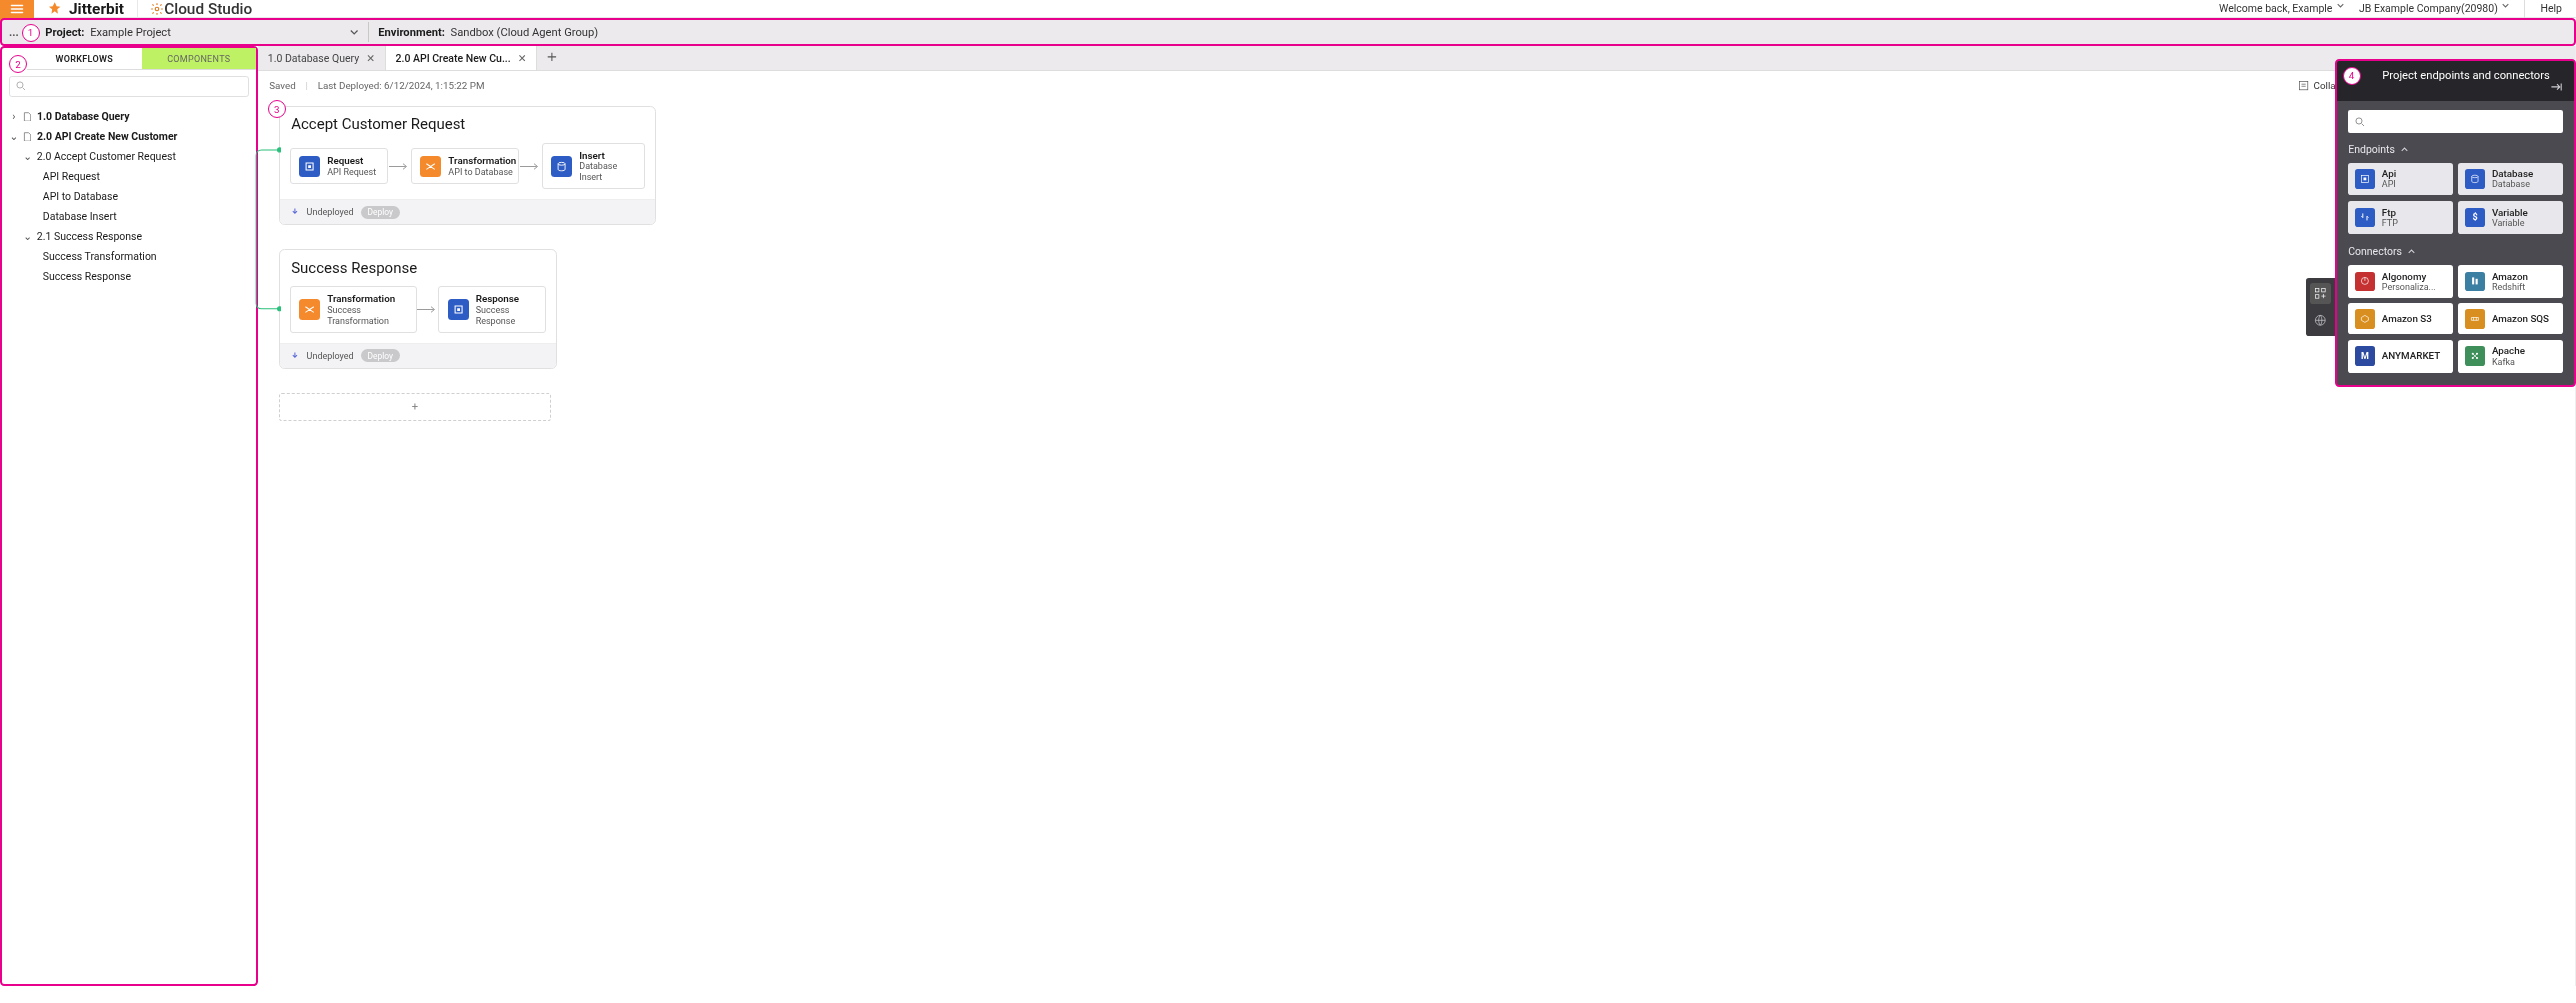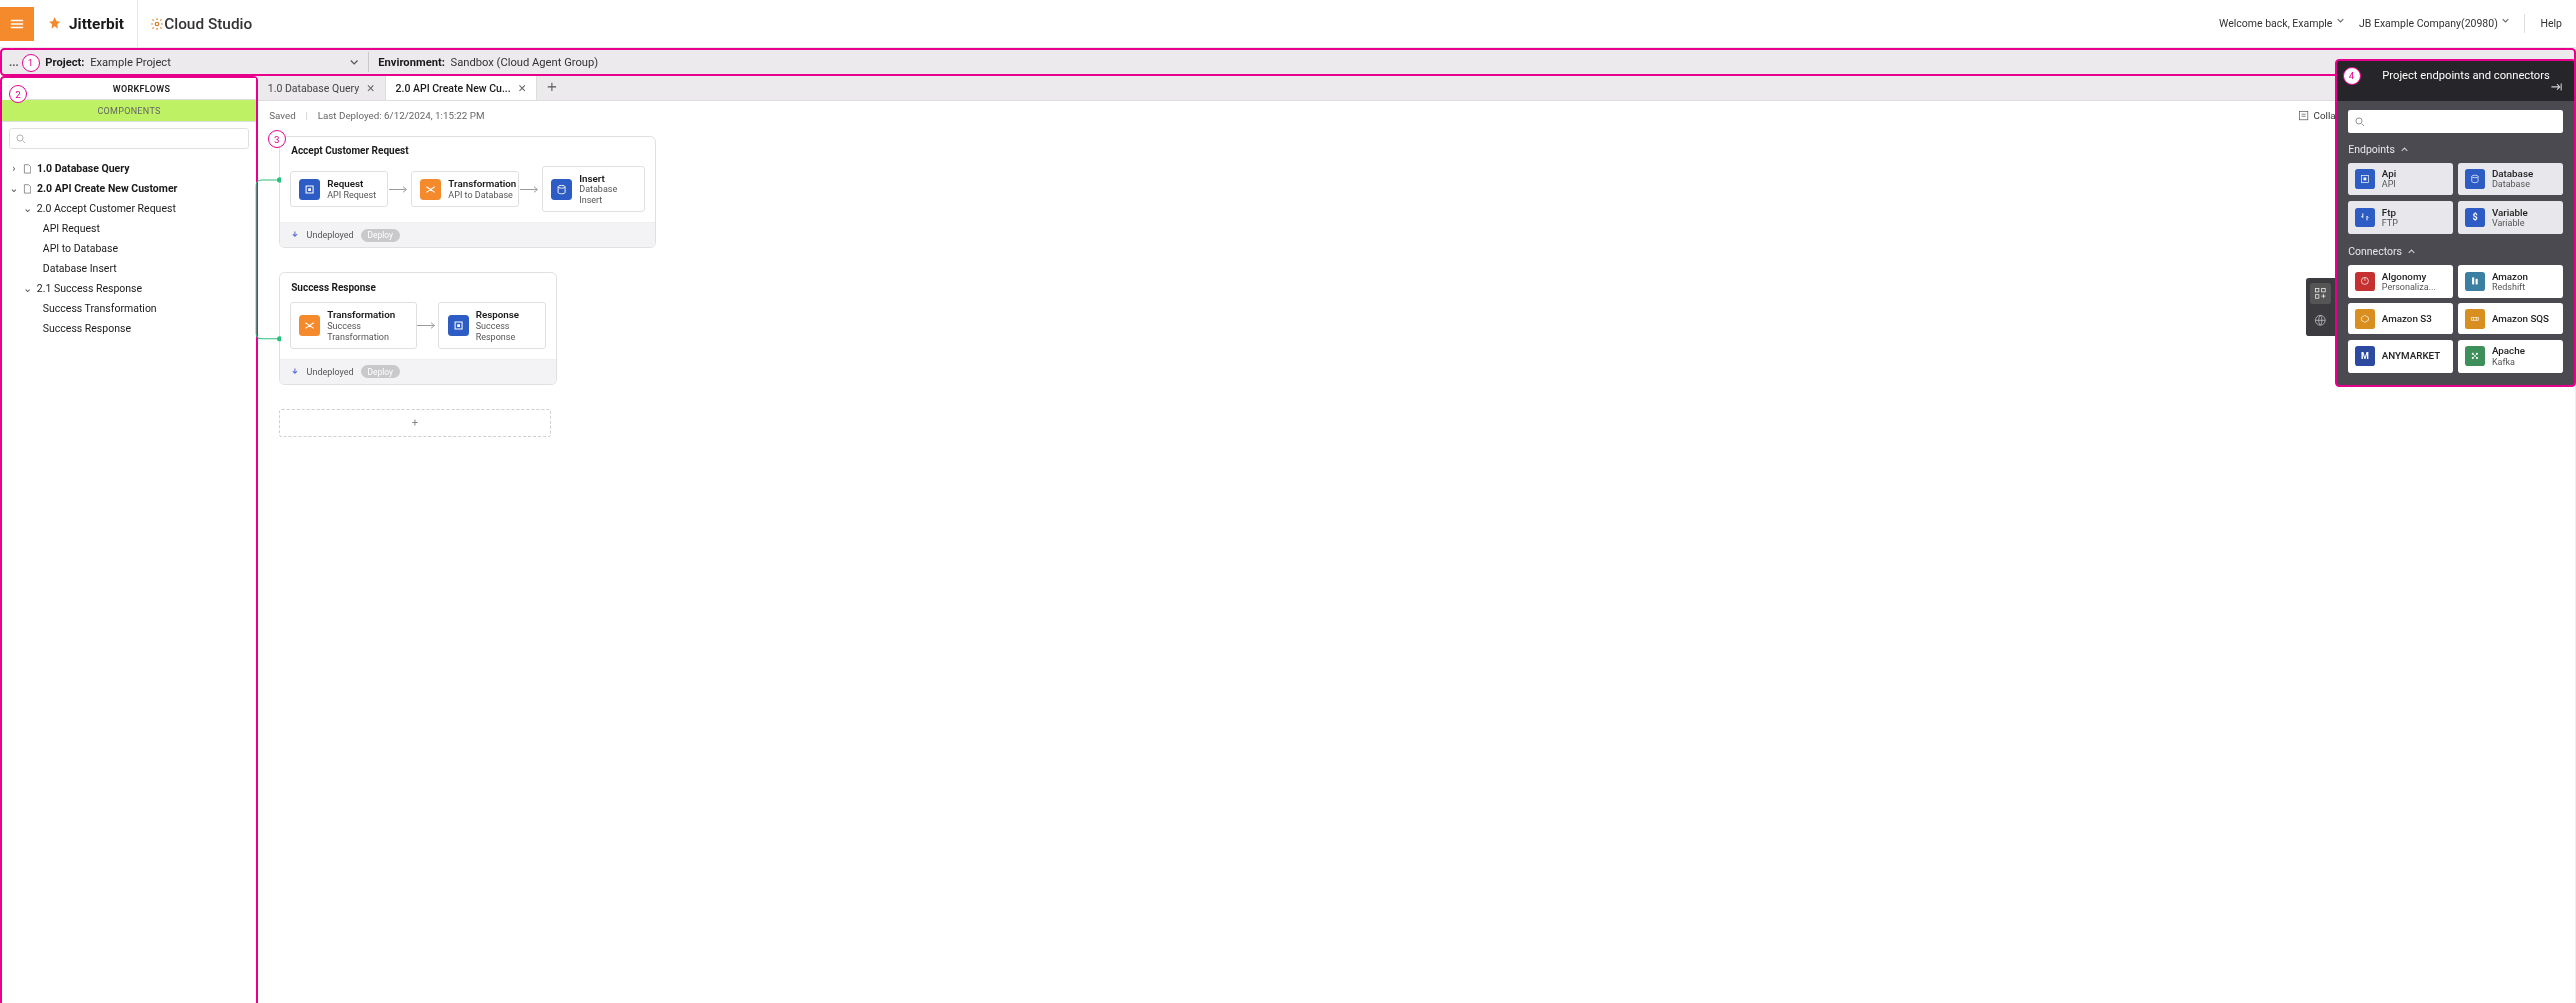--- a/index.html
+++ b/index.html
@@ -1,19 +1,19 @@
 <!DOCTYPE html>
 <html style="font-size:11.2px"><head>
 <meta charset="utf-8">
 <style>
 * { box-sizing: border-box; margin: 0; padding: 0; }
 body { font-family: -apple-system, BlinkMacSystemFont, "Segoe UI", Roboto, sans-serif; background: #fff; color: #1a1a1a; }
 
 
-.appbar { display: flex; align-items: center; height: 48px; border-bottom: 0.7px solid #e8e8e8; }
+.appbar { display: flex; align-items: center; height: 18px; border-bottom: 0.7px solid #e8e8e8; }
 .appbar .hamburger { width: 34px; height: 34px; background: #f48a2c; display: flex; align-items: center; justify-content: center; color: #fff; }
 .appbar .brand { display: flex; align-items: center; gap: 7px; padding: 0 12.6px; border-right: 0.7px solid #e8e8e8; height: 100%; }
 .appbar .brand .logo { width: 15.4px; height: 15.4px; }
 .appbar .brand .text { font-size: 15.4px; font-weight: 700; }
 .appbar .studio { display: flex; align-items: center; padding: 0 12.6px; height: 100%; justify-content: center; }
 .appbar .studio .gear { color: #e07a1f; }
 .appbar .studio .text { font-size: 15.4px; font-weight: 500; color: #333; }
 .appbar .flex { flex: 1; }
 .appbar .right { display: flex; align-items: center; gap: 15.4px; padding-right: 14px; font-size: 10.5px; color: #333; }
 .appbar .right .item { display: flex; gap: 4.2px; }
@@ -30,21 +30,21 @@
 .projectbar .divider { width: 0.7px; height: 19.6px; background: #c8c8c8; margin: 0 9.8px 0 0; }
 
 
 .annot-circle { width: 18px; height: 18px; border: 1.4px solid #e8008c; border-radius: 50%; display: inline-flex; align-items: center; justify-content: center; color: #e8008c; font-size: 9.8px; background: #fff; position: absolute; z-index: 20; }
 
 
 .main { display: flex; height: calc(100vh - 63px); }
 
 
 .leftpanel { width: 258px; border: 2.1px solid #e8008c; border-radius: 4.2px; position: relative; background: #fff; display: flex; flex-direction: column; }
-.leftpanel .tabs { display: flex; flex-direction: column; }
+.leftpanel .tabs { display: flex; }
 .leftpanel .tabs .tab { flex: 1; text-align: center; padding: 5.6px 0; font-size: 9px; letter-spacing: 0.3px; border-bottom: 0.7px solid #ddd; cursor: pointer; }
 .leftpanel .tabs .tab.active { background: #fff; font-weight: 600; color: #222; }
 .leftpanel .tabs .tab.inactive { background: #bef264; color: #666; }
 .leftpanel .search { margin: 5.6px 7px; border: 0.7px solid #e0e0e0; border-radius: 2.8px; height: 21px; display: flex; align-items: center; padding: 0 5.6px; color: #888; }
 .tree { padding: 4.2px 2.8px; font-size: 10.5px; }
 .tree .row { display: flex; align-items: center; padding: 3.5px 4.2px; gap: 4.2px; cursor: pointer; border-radius: 2.1px; }
 .tree .row .chev { width: 9.8px; text-align: center; color: #555; flex-shrink: 0; }
 .tree .row .doc { width: 9.8px; color: #666; flex-shrink: 0; }
 .tree .row .name { white-space: nowrap; }
 .tree .row.bold .name { font-weight: 700; }
@@ -60,21 +60,21 @@
 .center .tabs .tab .close { color: #666; }
 .center .tabs .add { padding: 5.6px 9.8px; color: #555; }
 .center .statusbar { display: flex; align-items: center; padding: 7px 11.2px; font-size: 9.8px; color: #666; gap: 9.8px; }
 .center .statusbar .flex { flex: 1; }
 .center .statusbar .action { display: flex; align-items: center; gap: 4.2px; color: #333; }
 .center .statusbar .cb { width: 11.2px; height: 11.2px; border: 0.7px solid #bbb; border-radius: 2.1px; }
 .canvas { padding: 5.6px 21px 14px 21px; position: relative; }
 .canvas .opbox { border: 0.7px solid #e0e0e0; border-radius: 5.6px; background: #fff; margin-bottom: 24px; overflow: hidden; }
 .canvas .opbox.w1 { width: 377px; }
 .canvas .opbox.w2 { width: 278px; }
-.canvas .opbox .title { font-size: 10px; font-weight: 700; padding: 8.4px 11.2px 4.2px 11.2px; }
+.canvas .opbox .title { font-size: 15px; font-weight: 400; padding: 8.4px 11.2px 4.2px 11.2px; }
 .canvas .opbox .row { display: flex; align-items: center; gap: 0; padding: 5.6px 9.8px 9.8px 9.8px; }
 .canvas .card { display: flex; align-items: center; gap: 7px; border: 0.7px solid #e0e0e0; border-radius: 3px; padding: 5.6px 8.4px; background: #fff; min-width: 98px; }
 .canvas .card .iconbox { width: 21px; height: 21px; border-radius: 3.5px; display: flex; align-items: center; justify-content: center; color: #fff; flex-shrink: 0; }
 .canvas .card .iconbox.blue { background: #2e5cc5; }
 .canvas .card .iconbox.orange { background: #f48a2c; }
 .canvas .card .texts .t1 { font-size: 9.8px; font-weight: 600; line-height: 1.2; }
 .canvas .card .texts .t2 { font-size: 9px; color: #555; line-height: 1.2; }
 .canvas .arrow { width: 25px; display: flex; align-items: center; justify-content: center; color: #888; }
 .canvas .opbox .footer { display: flex; align-items: center; gap: 7px; padding: 5.6px 9.8px; background: #f3f3f5; border-top: 0.7px solid #eee; font-size: 9px; color: #555; }
 .canvas .opbox .footer .deploy { background: #c9c9cc; color: #fff; border-radius: 7px; padding: 1.4px 7px; font-size: 8.4px; }

